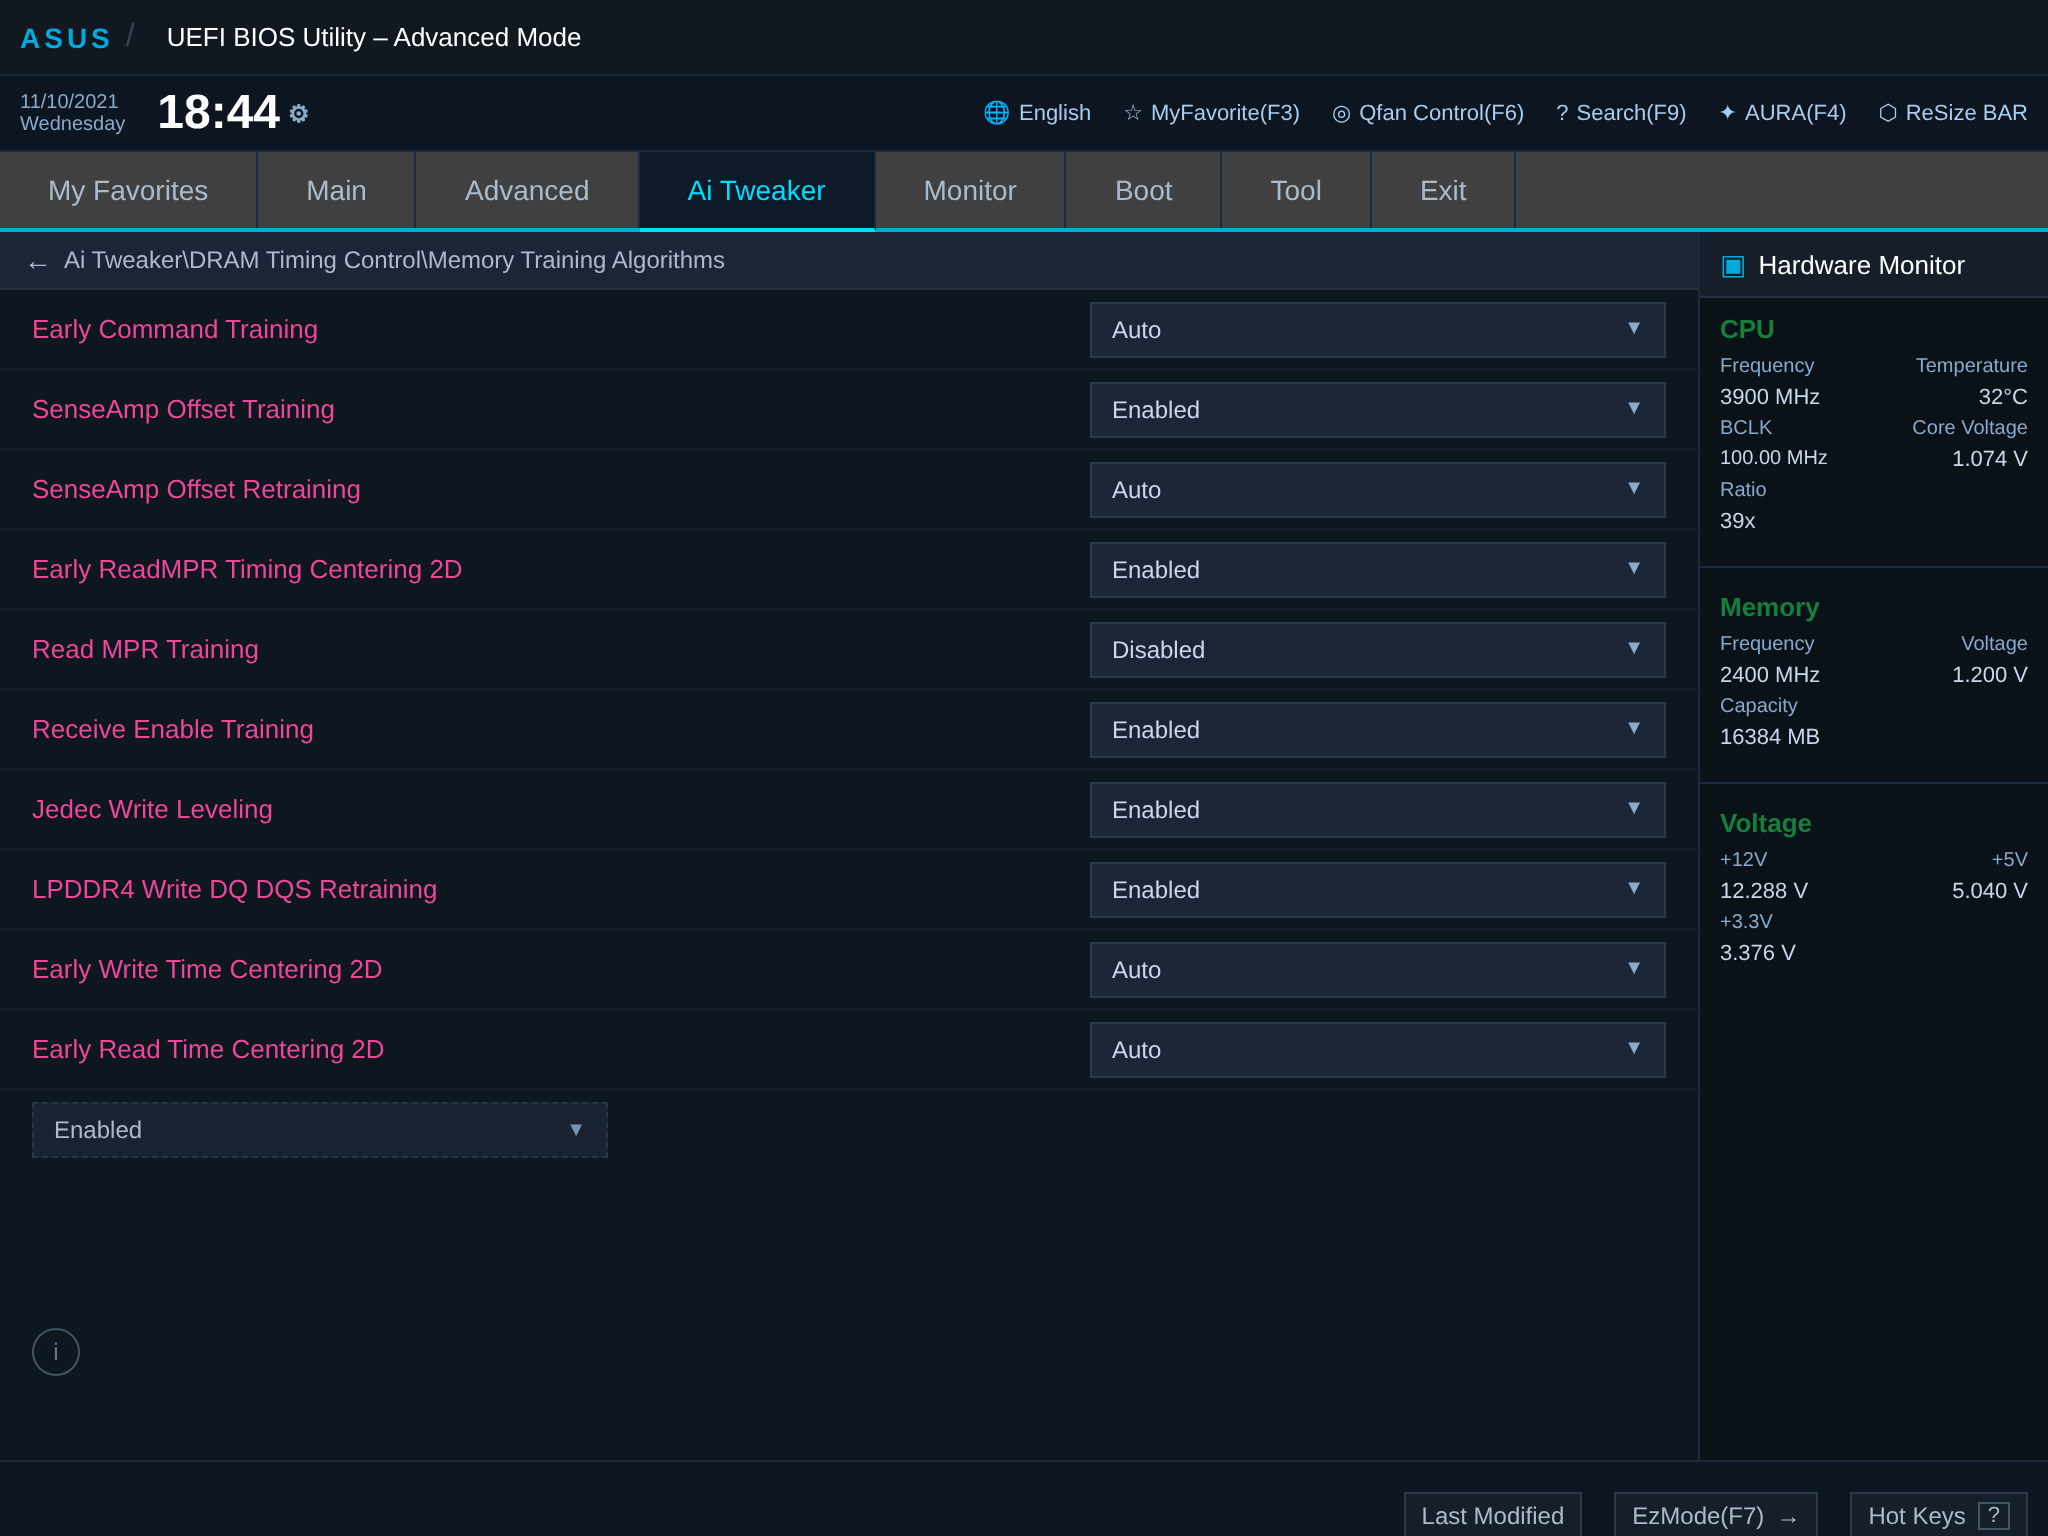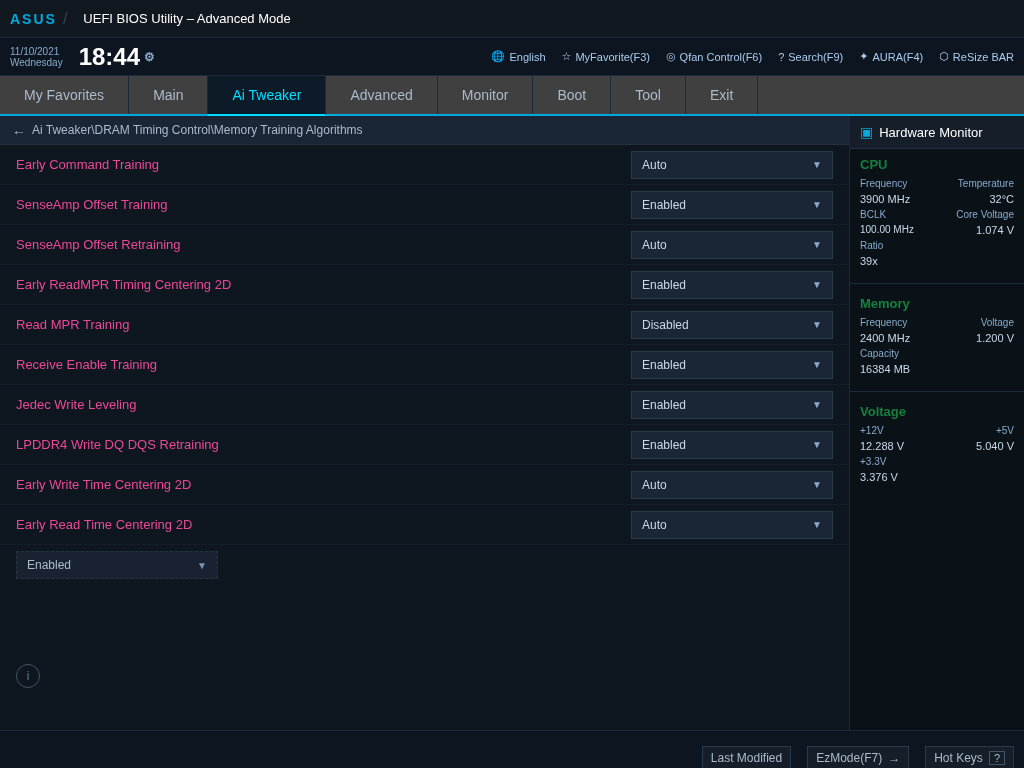--- a/index.html
+++ b/index.html
@@ -175,21 +175,21 @@
       transition: background 0.15s;
     }
 
     .setting-label {
       flex: 1;
       font-size: 13px;
       color: #ec4899;
     }
 
     .setting-value {
-      width: 202px;
+      width: 288px;
     }
 
     .dropdown {
       width: 100%;
       background: #1a2535;
       border: 1px solid #2a3a4a;
       color: #c8d8e8;
       padding: 5px 10px;
       font-size: 12px;
       display: flex;
@@ -368,22 +368,22 @@
     <span>
       <span>⬡</span>
       <span>ReSize BAR</span>
     </span>
   </div>
 </div>
 
 <div class="nav-bar">
   <div class="nav-item">My Favorites</div>
   <div class="nav-item">Main</div>
+  <div class="nav-item">Advanced</div>
   <div class="nav-item active">Ai Tweaker</div>
-  <div class="nav-item">Advanced</div>
   <div class="nav-item">Monitor</div>
   <div class="nav-item">Boot</div>
   <div class="nav-item">Tool</div>
   <div class="nav-item">Exit</div>
 </div>
 
 <div class="main-content">
 
   <div class="settings-panel">
 

